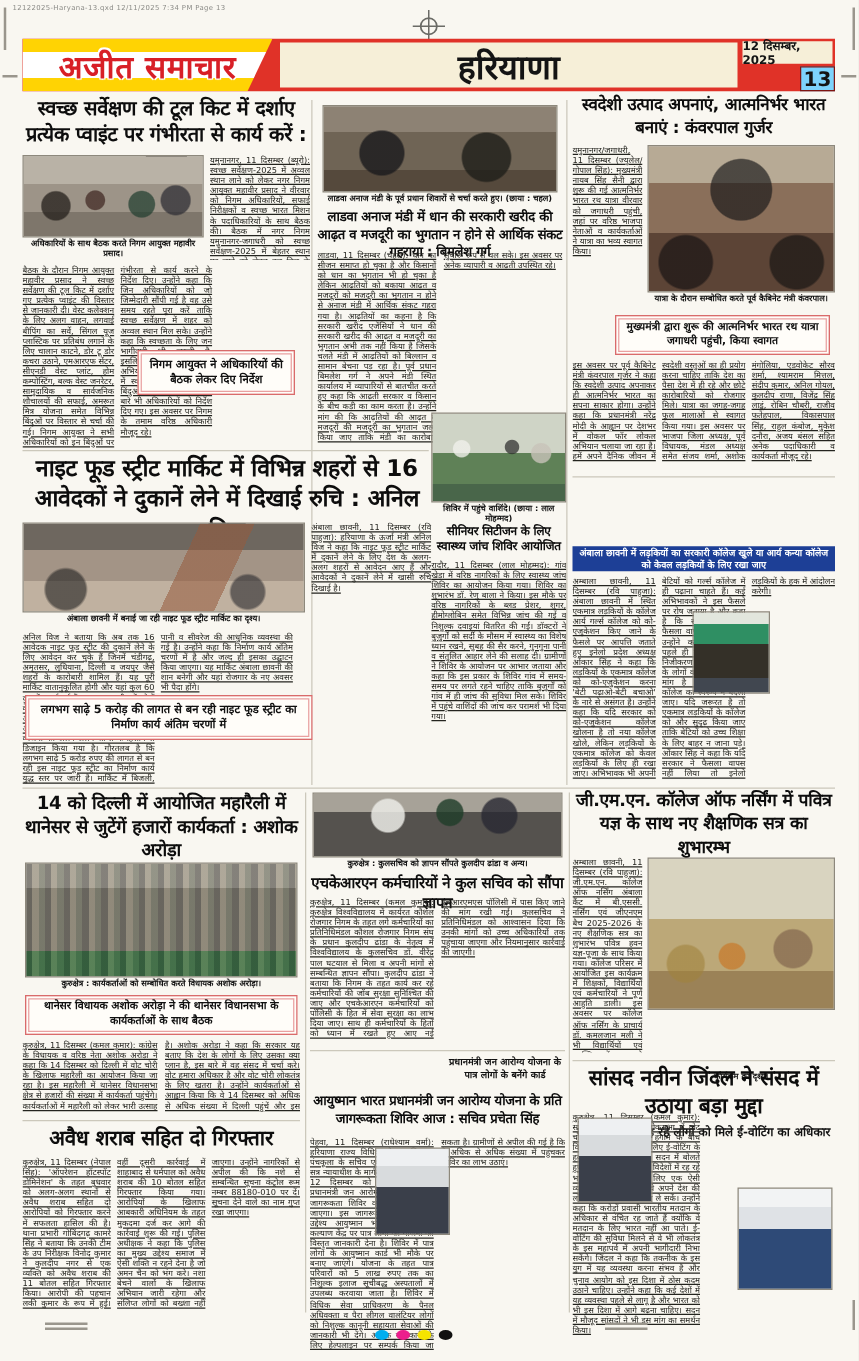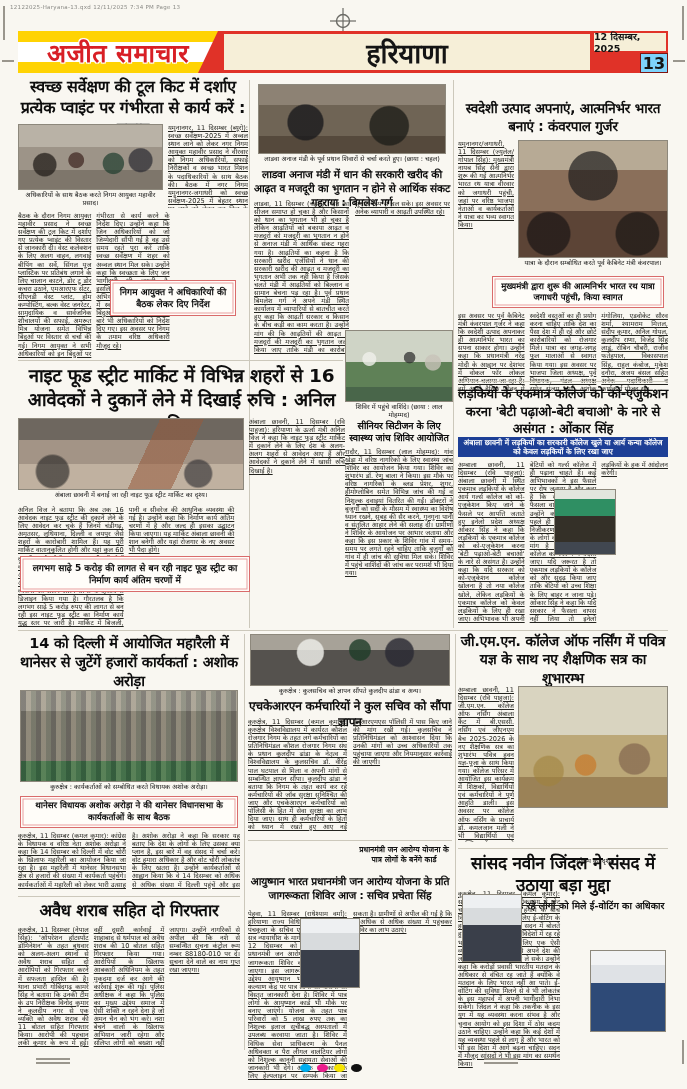--- a/index.html
+++ b/index.html
@@ -26,21 +26,21 @@
   .hl{font-weight:800;color:#0d0d0d;text-align:center;letter-spacing:-.2px;line-height:1.32;}
   .hl-xl{font-size:18.5px;}
   .hl-lg{font-size:15.5px;}
   .hl-md{font-size:13px;line-height:1.35;}
   .hl-sm{font-size:10.5px;line-height:1.35;}
   .hl-xs{font-size:9.5px;line-height:1.3;}
   .subhl{font-weight:700;font-size:9.5px;text-align:center;color:#111;}
   .body{font-size:6.6px;line-height:8.1px;text-align:justify;color:#24241f;overflow:hidden;column-fill:auto;text-decoration:underline;}
   .c2{column-count:2;column-gap:6px;}
   .c3{column-count:3;column-gap:5px;}
-  .cap{font-size:6.6px;line-height:7.6px;font-weight:400;color:#111;text-align:center;}
+  .cap{font-size:6.6px;line-height:7.6px;font-weight:700;color:#111;text-align:center;}
   .photo{border:1px solid #8d887c;box-sizing:border-box;}
   .pull{background:#fffdf9;border:1.5px solid #d96b6b;box-shadow:inset 0 0 0 1.5px #fffdf9,inset 0 0 0 2.5px #e9a0a0;
         display:flex;align-items:center;justify-content:center;text-align:center;
         font-weight:800;font-size:9px;line-height:1.35;color:#101010;padding:14px 5px;box-sizing:border-box;}
   .banner{background:#1d3f96;color:#ffffff;font-weight:700;font-size:7.4px;line-height:1.25;
         display:flex;align-items:center;justify-content:center;text-align:center;padding:2px 4px;box-sizing:border-box;}
   .hr{background:#ccc8bb;height:1px;}
   .vr{background:#ccc8bb;width:1px;}
   
   .ph-meeting{background:
@@ -140,42 +140,41 @@
     <div class="abs body c2" style="left:0;top:120px;width:196px;height:158px;">लाडवा, 11 दिसम्बर (चहल): धान का सीजन समाप्त हो चुका है और किसानों को धान का भुगतान भी हो चुका है लेकिन आढ़तियों को बकाया आढ़त व मजदूरों को मजदूरी का भुगतान न होने से अनाज मंडी में आर्थिक संकट गहरा गया है। आढ़तियों का कहना है कि सरकारी खरीद एजेंसियों ने धान की सरकारी खरीद की आढ़त व मजदूरी का भुगतान अभी तक नहीं किया है जिसके चलते मंडी में आढ़तियों को बिल्लान व सामान बेचना पड़ रहा है। पूर्व प्रधान बिमलेश गर्ग ने अपने मंडी स्थित कार्यालय में व्यापारियों से बातचीत करते हुए कहा कि आढ़ती सरकार व किसान के बीच कड़ी का काम करता है। उन्होंने मांग की कि आढ़तियों की आढ़त व मजदूरों की मजदूरी का भुगतान जल्द किया जाए ताकि मंडी का कारोबार सुचारू रूप से चल सके। इस अवसर पर अनेक व्यापारी व आढ़ती उपस्थित रहे।</div>
   </div>
 
   <div class="abs" style="left:345px;top:330px;width:108px;height:300px;">
     <div class="abs photo ph-camp" style="left:0;top:0;width:108px;height:72px;"></div>
     <div class="abs cap" style="left:0;top:74px;width:108px;">शिविर में पहुंचे वाशिंदे। (छाया : लाल मोहम्मद)</div>
     <div class="abs hl hl-xs" style="left:0;top:90px;width:108px;">सीनियर सिटीजन के लिए स्वास्थ्य जांच शिविर आयोजित</div>
     <div class="abs body" style="left:0;top:118px;width:108px;height:180px;">रादौर, 11 दिसम्बर (लाल मोहम्मद): गांव खेड़ा में वरिष्ठ नागरिकों के लिए स्वास्थ्य जांच शिविर का आयोजन किया गया। शिविर का शुभारंभ डॉ. रेणु बाला ने किया। इस मौके पर वरिष्ठ नागरिकों के ब्लड प्रेशर, शुगर, हीमोग्लोबिन समेत विभिन्न जांच की गई व निशुल्क दवाइयां वितरित की गईं। डॉक्टरों ने बुजुर्गों को सर्दी के मौसम में स्वास्थ्य का विशेष ध्यान रखने, सुबह की सैर करने, गुनगुना पानी व संतुलित आहार लेने की सलाह दी। ग्रामीणों ने शिविर के आयोजन पर आभार जताया और कहा कि इस प्रकार के शिविर गांव में समय-समय पर लगते रहने चाहिए ताकि बुजुर्गों को गांव में ही जांच की सुविधा मिल सके। शिविर में पहुंचे वाशिंदों की जांच कर परामर्श भी दिया गया।</div>
   </div>
 
-  <div class="abs" style="left:458px;top:76px;width:210px;height:302px;margin-top:24px;">
+  <div class="abs" style="left:458px;top:76px;width:210px;height:302px;">
     <div class="hl" style="font-size:13.5px;">स्वदेशी उत्पाद अपनाएं, आत्मनिर्भर भारत बनाएं : कंवरपाल गुर्जर</div>
     <div class="abs body" style="left:0;top:40px;width:56px;height:128px;">यमुनानगर/जगाधरी, 11 दिसम्बर (ज्युलेल/गोपाल सिंह): मुख्यमंत्री नायब सिंह सैनी द्वारा शुरू की गई आत्मनिर्भर भारत रथ यात्रा वीरवार को जगाधरी पहुंची, जहां पर वरिष्ठ भाजपा नेताओं व कार्यकर्ताओं ने यात्रा का भव्य स्वागत किया।</div>
     <div class="abs photo ph-stage" style="left:60px;top:40px;width:150px;height:118px;"></div>
     <div class="abs cap" style="left:60px;top:160px;width:150px;">यात्रा के दौरान सम्बोधित करते पूर्व कैबिनेट मंत्री कंवरपाल।</div>
     <div class="abs pull" style="left:34px;top:176px;width:172px;height:32px;font-size:8.5px;">मुख्यमंत्री द्वारा शुरू की आत्मनिर्भर भारत रथ यात्रा जगाधरी पहुंची, किया स्वागत</div>
     <div class="abs body c3" style="left:0;top:212px;width:210px;height:88px;">इस अवसर पर पूर्व कैबिनेट मंत्री कंवरपाल गुर्जर ने कहा कि स्वदेशी उत्पाद अपनाकर ही आत्मनिर्भर भारत का सपना साकार होगा। उन्होंने कहा कि प्रधानमंत्री नरेंद्र मोदी के आह्वान पर देशभर में वोकल फॉर लोकल अभियान चलाया जा रहा है। हमें अपने दैनिक जीवन में स्वदेशी वस्तुओं का ही प्रयोग करना चाहिए ताकि देश का पैसा देश में ही रहे और छोटे कारोबारियों को रोजगार मिले। यात्रा का जगह-जगह फूल मालाओं से स्वागत किया गया। इस अवसर पर भाजपा जिला अध्यक्ष, पूर्व विधायक, मंडल अध्यक्ष समेत संजय शर्मा, अशोक मंगोलिया, एडवोकेट सौरव शर्मा, श्यामराम मित्तल, संदीप कुमार, अनिल गोयल, कुलदीप राणा, विजेंद्र सिंह लाडूं, रोबिन चौबरी, राजीव फतेहपाल, विकासपाल सिंह, राहुल कंबोज, मुकेश दनौरा, अजय बंसल सहित अनेक पदाधिकारी व कार्यकर्ता मौजूद रहे।</div>
   </div>
 
   <div class="abs hr" style="left:18px;top:360px;width:325px;"></div>
   <div class="abs" style="left:18px;top:364px;width:327px;height:266px;">
     <div class="hl hl-xl">नाइट फूड स्ट्रीट मार्किट में विभिन्न शहरों से 16 आवेदकों ने दुकानें लेने में दिखाई रुचि : अनिल विज</div>
     <div class="abs photo ph-market" style="left:0;top:54px;width:226px;height:72px;"></div>
     <div class="abs cap" style="left:0;top:128px;width:226px;">अंबाला छावनी में बनाई जा रही नाइट फूड स्ट्रीट मार्किट का दृश्य।</div>
     <div class="abs body" style="left:231px;top:54px;width:96px;height:84px;">अंबाला छावनी, 11 दिसम्बर (रवि पाहुजा): हरियाणा के ऊर्जा मंत्री अनिल विज ने कहा कि नाइट फूड स्ट्रीट मार्किट में दुकानें लेने के लिए देश के अलग-अलग शहरों से आवेदन आए हैं और आवेदकों ने दुकानें लेने में खासी रुचि दिखाई है।</div>
     <div class="abs body c3" style="left:0;top:142px;width:327px;height:122px;">अनिल विज ने बताया कि अब तक 16 आवेदक नाइट फूड स्ट्रीट की दुकानें लेने के लिए आवेदन कर चुके हैं जिनमें चंडीगढ़, अमृतसर, लुधियाना, दिल्ली व जयपुर जैसे शहरों के कारोबारी शामिल हैं। यह पूरी मार्किट वातानुकूलित होगी और यहां कुल 60 दुकानें बनाई गई हैं। नाइट फूड स्ट्रीट में लोगों के बैठने के लिए सुंदर व्यवस्था की जा रही है और लोग देर रात तक यहां खाने-पीने का आनंद ले सकेंगे। मार्किट को देसी व विदेशी व्यंजनों की अलग-अलग शॉप्स के हिसाब से डिजाइन किया गया है। गौरतलब है कि लगभग साढ़े 5 करोड़ रुपए की लागत से बन रही इस नाइट फूड स्ट्रीट का निर्माण कार्य युद्ध स्तर पर जारी है। मार्किट में बिजली, पानी व सीवरेज की आधुनिक व्यवस्था की गई है। उन्होंने कहा कि निर्माण कार्य अंतिम चरणों में है और जल्द ही इसका उद्घाटन किया जाएगा। यह मार्किट अंबाला छावनी की शान बनेगी और यहां रोजगार के नए अवसर भी पैदा होंगे।</div>
     <div class="abs pull" style="left:2px;top:192px;width:230px;height:36px;">लगभग साढ़े 5 करोड़ की लागत से बन रही नाइट फूड स्ट्रीट का निर्माण कार्य अंतिम चरणों में</div>
   </div>
 
   <div class="abs hr" style="left:458px;top:381px;width:210px;"></div>
   <div class="abs" style="left:458px;top:385px;width:210px;height:245px;">
-    <div class="hl hl-md">लड़कियों के एकमात्र कॉलेज को को-एजुकेशन करना 'बेटी पढ़ाओ-बेटी बचाओ' के नारे से असंगत : ओंकार सिंह</div>
     <div class="abs banner" style="left:0;top:52px;width:210px;height:20px;">अंबाला छावनी में लड़कियों का सरकारी कॉलेज खुले या आर्य कन्या कॉलेज को केवल लड़कियों के लिए रखा जाए</div>
     <div class="abs body c3" style="left:0;top:76px;width:210px;height:168px;">अम्बाला छावनी, 11 दिसम्बर (रवि पाहुजा): अंबाला छावनी में स्थित एकमात्र लड़कियों के कॉलेज आर्य गर्ल्स कॉलेज को को-एजुकेशन किए जाने के फैसले पर आपत्ति जताते हुए इनेलो प्रदेश अध्यक्ष ओंकार सिंह ने कहा कि लड़कियों के एकमात्र कॉलेज को को-एजुकेशन करना 'बेटी पढ़ाओ-बेटी बचाओ' के नारे से असंगत है। उन्होंने कहा कि यदि सरकार को को-एजुकेशन कॉलेज खोलना है तो नया कॉलेज खोले, लेकिन लड़कियों के एकमात्र कॉलेज को केवल लड़कियों के लिए ही रखा जाए। अभिभावक भी अपनी बेटियों को गर्ल्स कॉलेज में ही पढ़ाना चाहते हैं। कई अभिभावकों ने इस फैसले पर रोष जताया है और कहा है कि सरकार को यह फैसला वापस लेना चाहिए। उन्होंने कहा कि सरकार पहले ही कई संस्थानों का निजीकरण कर चुकी है। क्षेत्र के लोगों व अभिभावकों की मांग है कि आर्य गर्ल्स कॉलेज का स्वरूप न बदला जाए। यदि जरूरत है तो एकमात्र लड़कियों के कॉलेज को और सुदृढ़ किया जाए ताकि बेटियों को उच्च शिक्षा के लिए बाहर न जाना पड़े। ओंकार सिंह ने कहा कि यदि सरकार ने फैसला वापस नहीं लिया तो इनेलो लड़कियों के हक में आंदोलन करेगी।</div>
     <div class="abs photo ph-sardar" style="left:96px;top:104px;width:62px;height:66px;"></div>
   </div>
 
   <div class="abs" style="left:18px;top:634px;width:222px;height:260px;">
     <div class="hl" style="font-size:14.5px;">14 को दिल्ली में आयोजित महारैली में थानेसर से जुटेंगें हजारों कार्यकर्ता : अशोक अरोड़ा</div>
     <div class="abs photo ph-crowd" style="left:2px;top:56px;width:218px;height:92px;"></div>
     <div class="abs cap" style="left:0;top:150px;width:222px;">कुरुक्षेत्र : कार्यकर्ताओं को सम्बोधित करते विधायक अशोक अरोड़ा।</div>
     <div class="abs pull" style="left:2px;top:162px;width:218px;height:32px;font-size:8.6px;">थानेसर विधायक अशोक अरोड़ा ने की थानेसर विधानसभा के कार्यकर्ताओं के साथ बैठक</div>

